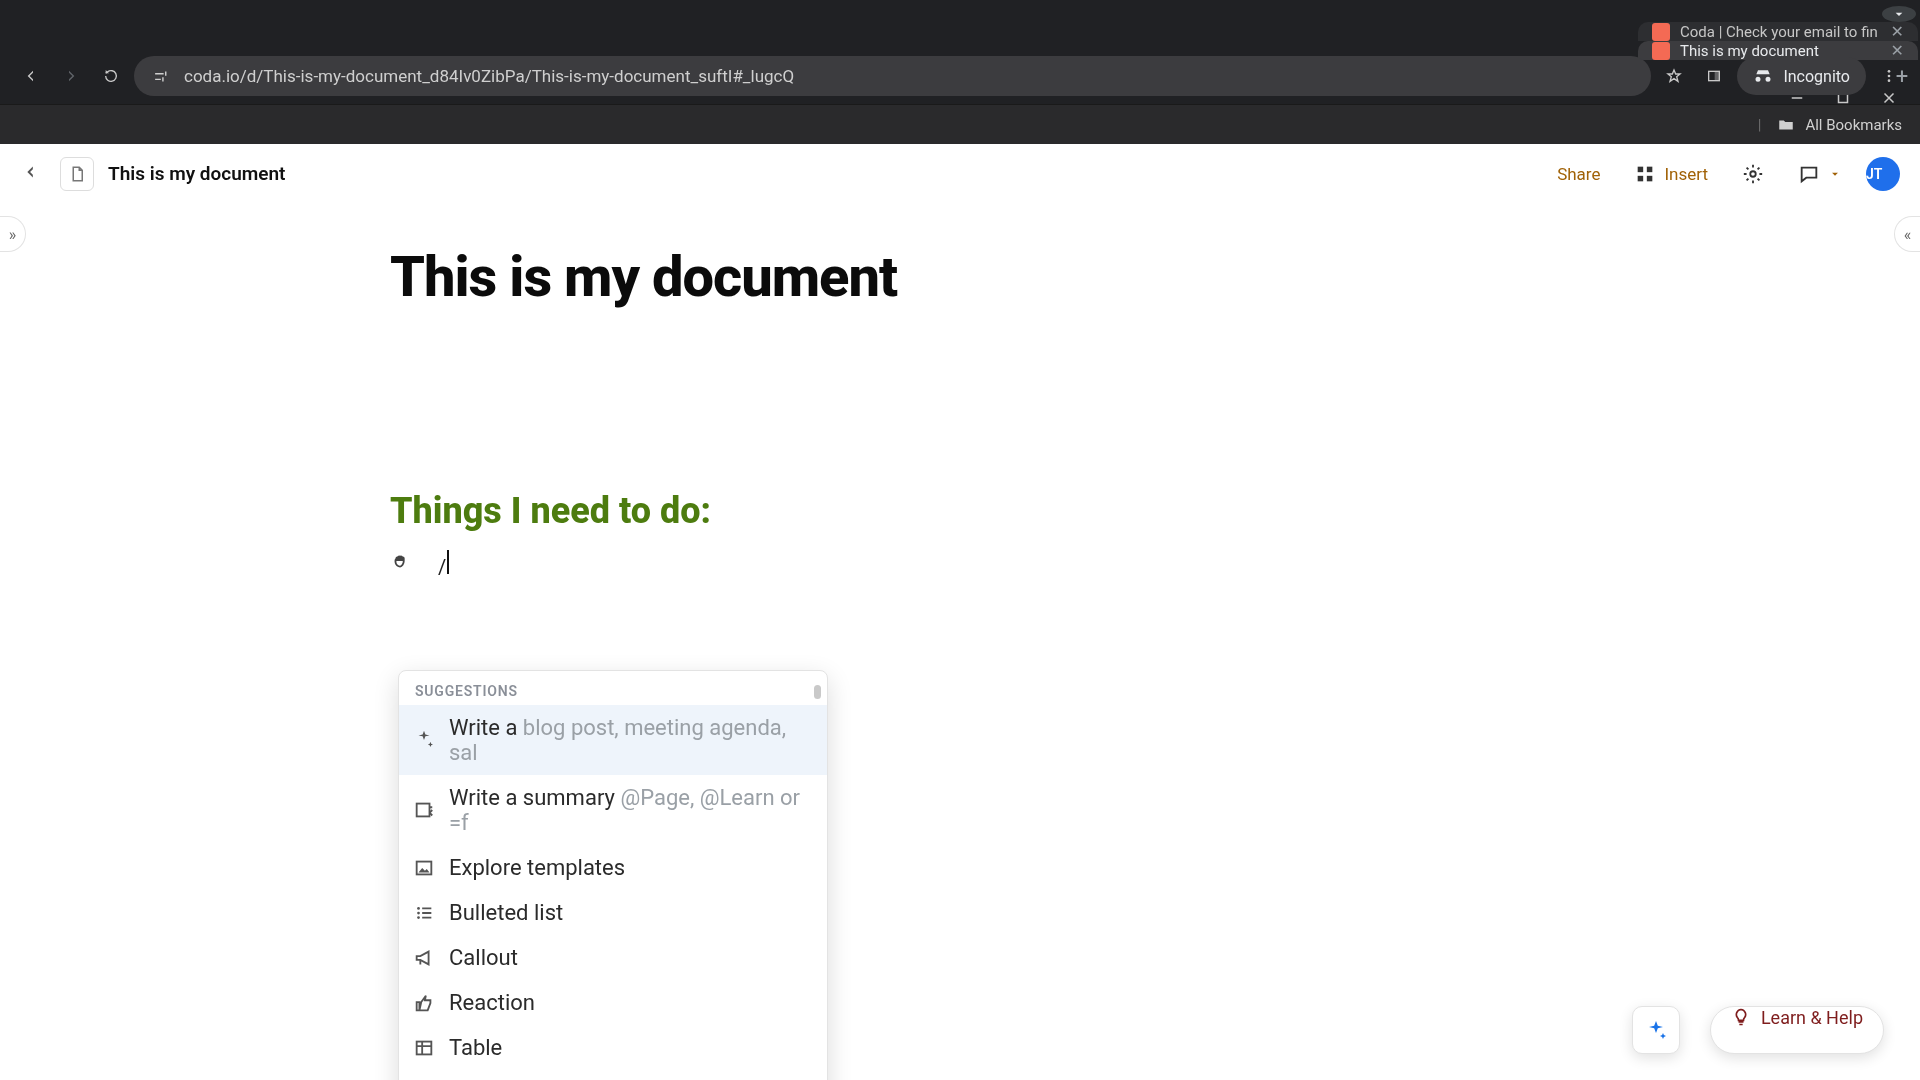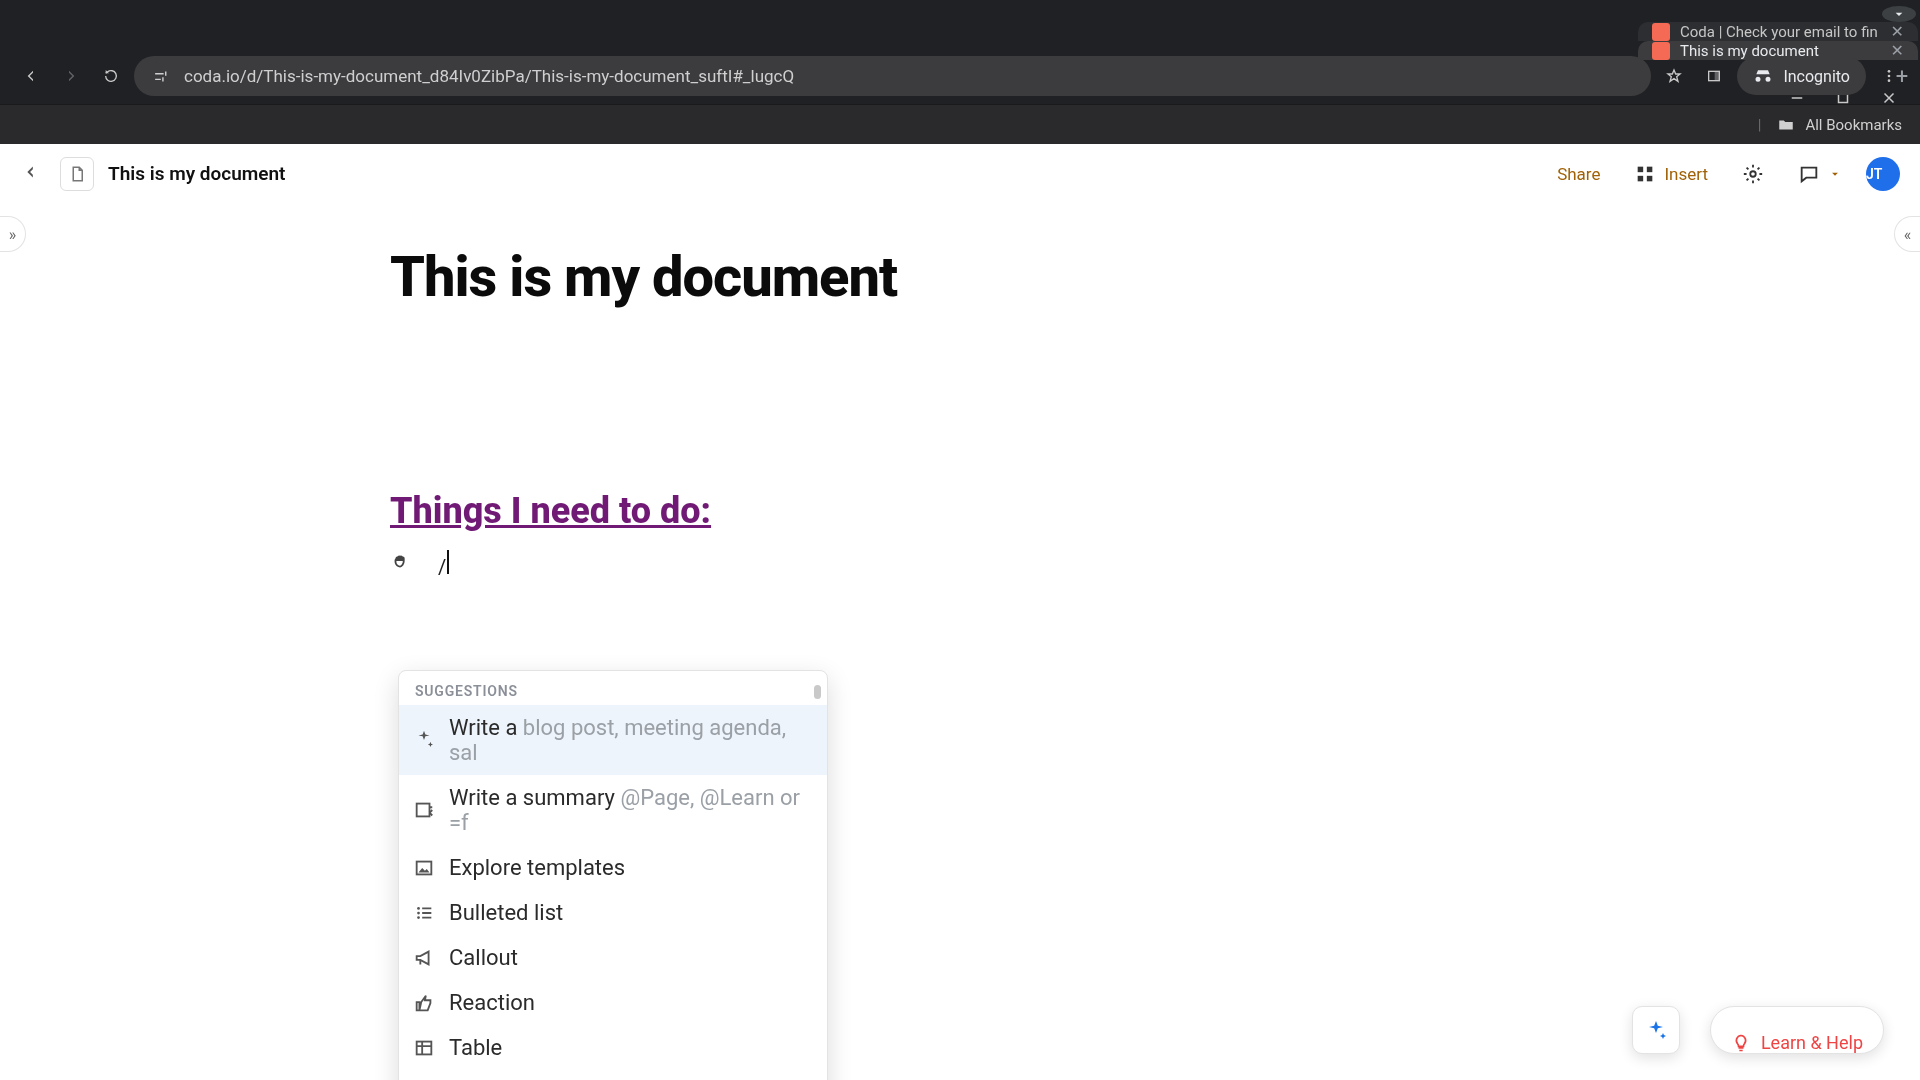--- a/index.html
+++ b/index.html
@@ -42,39 +42,39 @@
 
   
   .side-toggle { position:absolute; top:72px; width:26px; height:36px; border:1px solid #e3e3e3; background:#fff; display:flex; align-items:center; justify-content:center; color:#666; }
   .side-toggle.left  { left:0;  border-left:none;  border-radius:0 18px 18px 0; }
   .side-toggle.right { right:0; border-right:none; border-radius:18px 0 0 18px; }
 
   
   .doc { position:relative; padding:40px 0 0 0; }
   .doc-inner { width:1080px; margin-left:390px; }
   .doc-title { font-size:56px; font-weight:800; letter-spacing:-1px; color:#0b0b0b; }
-  .doc-h2 { margin-top:180px; font-size:36px; font-weight:800; color:#701a75;text-decoration:underline; }
+  .doc-h2 { margin-top:180px; font-size:36px; font-weight:800; color:#4d7c0f; }
   .slash-line { margin-top:18px; display:flex; align-items:center; gap:26px; font-size:20px; color:#222; }
   .grab-cursor { color:#444; }
   .caret { display:inline-block; border-right:2px solid #111; padding-right:1px; height:24px; }
 
   
   .popover { position:absolute; left:398px; top:466px; width:430px; background:#fff; border:1px solid #e3e3e3; border-radius:8px; box-shadow:0 8px 26px rgba(0,0,0,.14); overflow:hidden; }
   .pop-head { padding:12px 16px 6px; font-size:14px; letter-spacing:.8px; color:#8a8f98; font-weight:600; }
   .pop-scroll-thumb { position:absolute; right:6px; top:14px; width:7px; height:14px; background:#c9c9c9; border-radius:4px; }
   .pop-item { display:flex; align-items:center; gap:14px; padding:10px 14px; font-size:22px; color:#2b2b2b; cursor:pointer; }
   .pop-item.selected { background:#eef4fb; }
   .pop-item .pi-icon { width:22px; color:#555; flex:0 0 auto; display:flex; justify-content:center; }
   .pop-item .hint { color:#9aa0a6; }
   .pop-footer { text-align:right; padding:10px 18px 12px; }
   .pop-footer a { color:#1a73e8; font-size:18px; text-decoration:none; }
 
   
   .float-ai { position:absolute; right:240px; bottom:26px; width:48px; height:48px; border-radius:10px; border:1px solid #e3e3e3; box-shadow:0 4px 14px rgba(0,0,0,.12); display:flex; align-items:center; justify-content:center; color:#1a73e8; background:#fff;}
-  .float-help { position:absolute; right:36px; bottom:26px; height:48px; padding:0 20px; border-radius:24px; border:1px solid #e3e3e3; box-shadow:0 4px 14px rgba(0,0,0,.12); display:flex; align-items:flex-end; gap:10px; font-size:18px; color:#ef4444; background:#fff; }
+  .float-help { position:absolute; right:36px; bottom:26px; height:48px; padding:0 20px; border-radius:24px; border:1px solid #e3e3e3; box-shadow:0 4px 14px rgba(0,0,0,.12); display:flex; align-items:flex-start; gap:10px; font-size:18px; color:#7f1d1d; background:#fff; }
 
   svg { width:1em; height:1em; }
 </style>
 </head>
 <body>
 
 <div class="chrome-top">
   <div class="tabstrip">
     <div class="tabstrip-caret">
       <svg viewBox="0 0 24 24">

